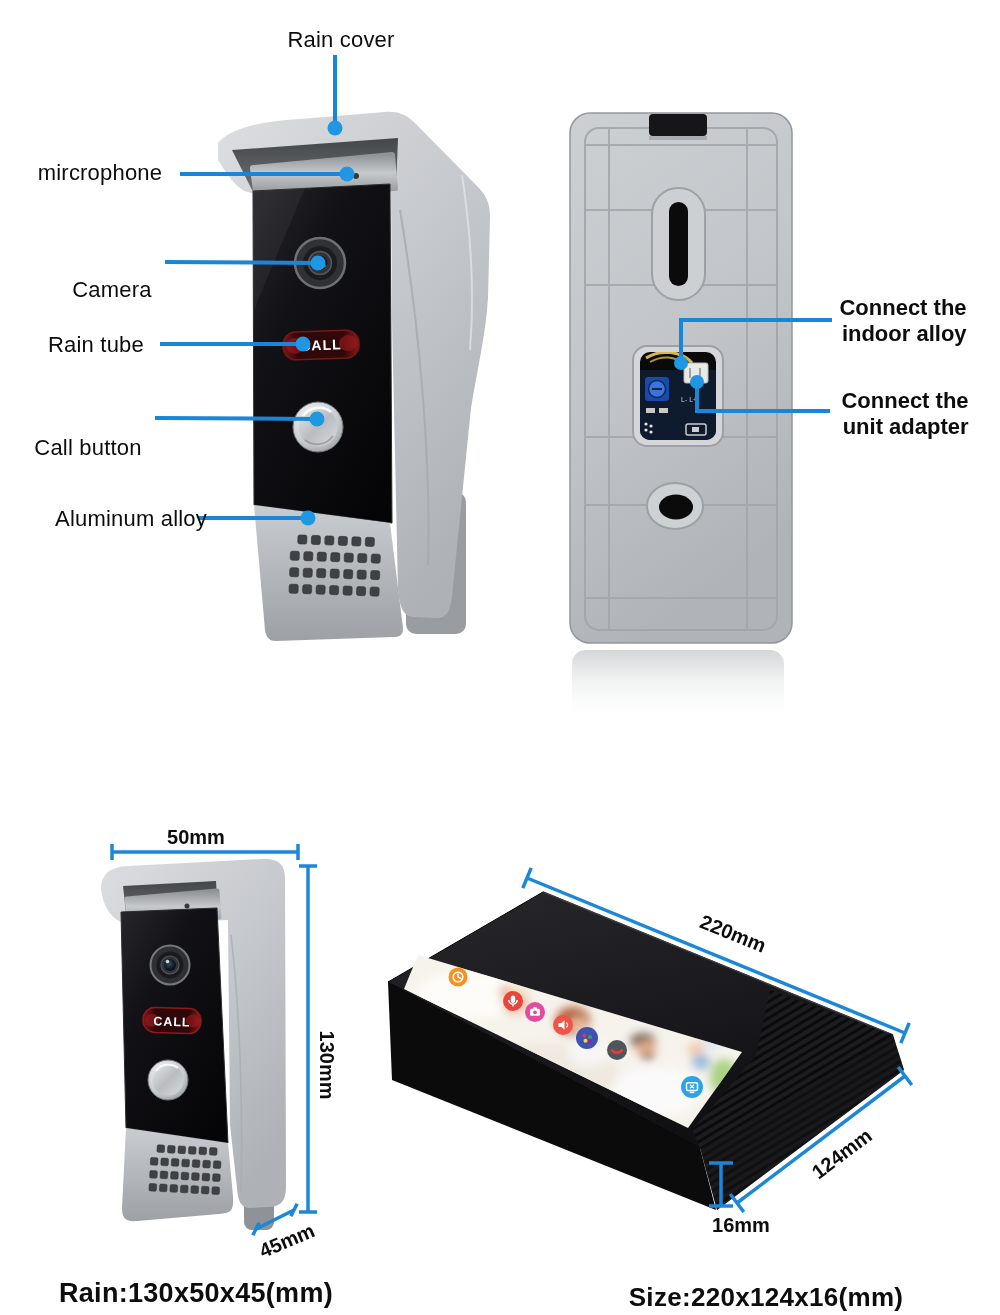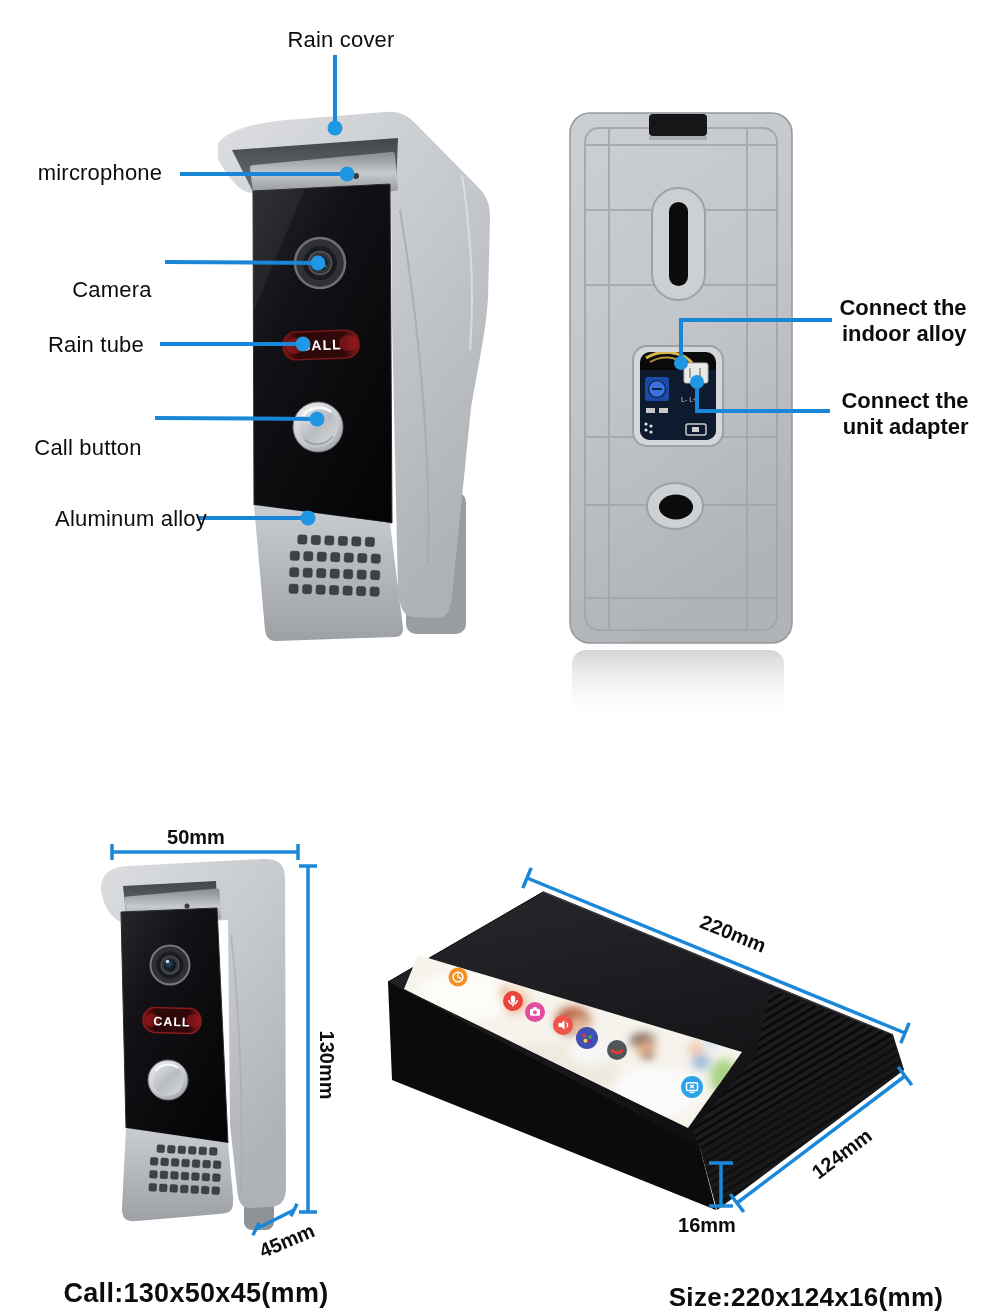--- a/index.html
+++ b/index.html
@@ -419,18 +419,18 @@
 <div class="callout-block" style="left:905px;top:414px;">
   <div>Connect the</div>
   <div>unit adapter</div>
 </div>
 
 <div class="dim-label" style="left:196px;top:837px;">50mm</div>
 <div class="dim-label" style="left:326px;top:1065px;--r:90deg;">130mm</div>
 <div class="dim-label" style="left:287px;top:1241px;--r:-23deg;">45mm</div>
 <div class="dim-label" style="left:733px;top:934px;--r:22deg;">220mm</div>
 <div class="dim-label" style="left:842px;top:1154px;--r:-37deg;">124mm</div>
-<div class="dim-label" style="left:707px;top:1225px;text-align:center;">16mm</div>
-
-<div class="size-label" style="left:196px;top:1293px;">Call:130x50x45(mm)</div>
-<div class="size-label" style="left:766px;top:1297px;font-size:26px;margin-left:40px;">Size:220x124x16(mm)</div>
+<div class="dim-label" style="left:741px;top:1225px;text-align:center;">16mm</div>
+
+<div class="size-label" style="left:196px;top:1293px;">Rain:130x50x45(mm)</div>
+<div class="size-label" style="left:766px;top:1297px;font-size:26px;">Size:220x124x16(mm)</div>
 
 </div>
 
 </body></html>

